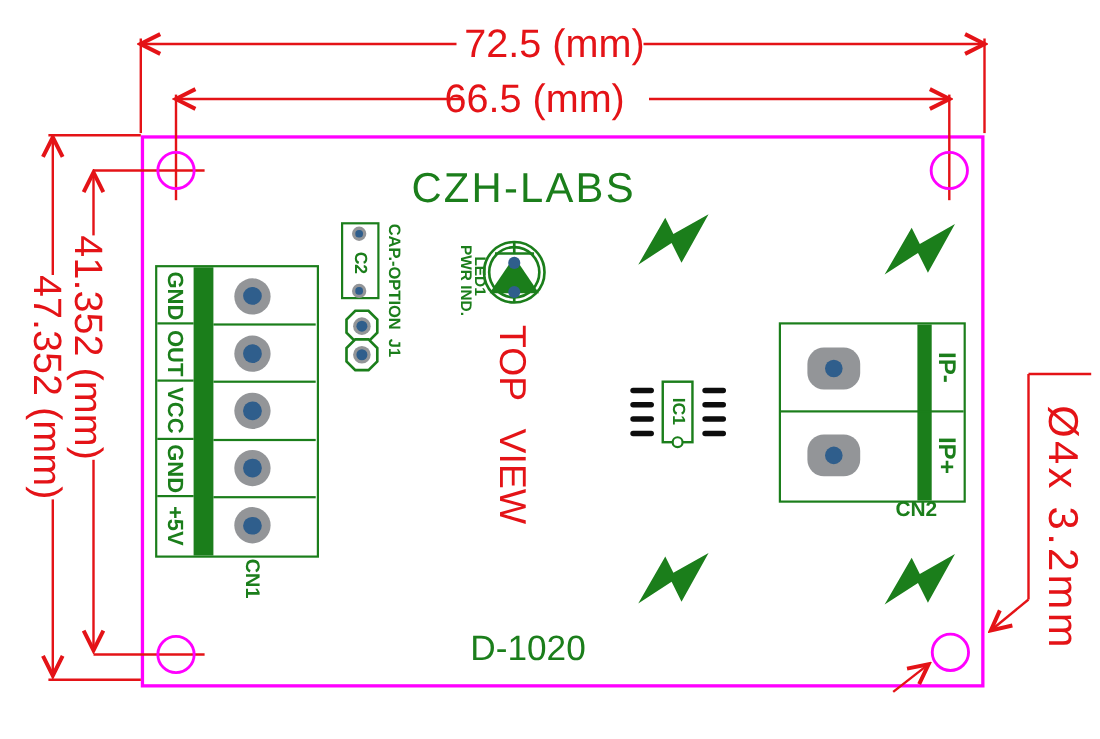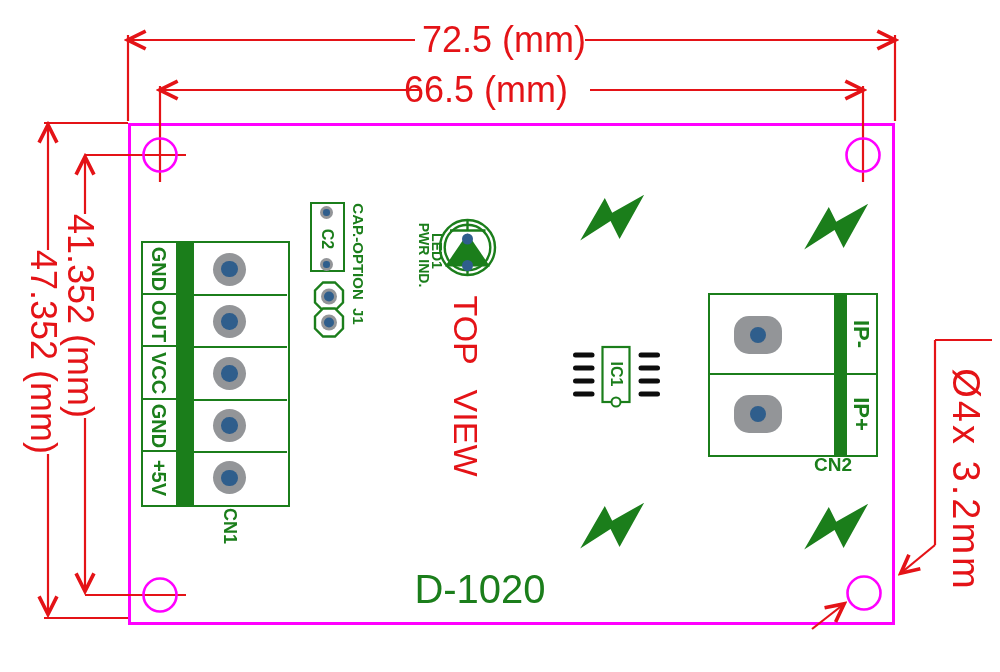--- a/index.html
+++ b/index.html
@@ -117,21 +117,22 @@
     <use href="#bolt" x="572" y="496" width="82" height="56"></use>
     <use href="#bolt" x="796" y="497" width="82" height="56"></use>
   </svg>
 
   <div class="ctr red dim" style="left:504px; top:40px;">72.5 (mm)</div>
   <div class="ctr red dim" style="left:486px; top:90px;">66.5 (mm)</div>
   <div class="rot red dim" style="left:80px; top:316px;">41.352 (mm)</div>
   <div class="rot red dim" style="left:43px; top:352px;">47.352 (mm)</div>
   <div class="rot red" style="left:966px; top:480px; font-size:38px; letter-spacing:3px;">Ø4x 3.2mm</div>
 
-  <div class="ctr grn" style="left:480px; top:589px; font-size:40px; display:flex; gap:20px;">
+  <div class="ctr grn" style="left:476px; top:172px; font-size:38px; letter-spacing:2px;">CZH-LABS</div>
+  <div class="ctr grn" style="left:480px; top:589px; font-size:32px; display:flex; gap:20px;">
     <span>D-1020</span>
   </div>
   <div class="rot red" style="left:466px; top:386px; font-size:34px; word-spacing:16px;">TOP VIEW</div>
 
   <div class="blk" style="left:141px; top:241px; width:149px; height:266px;">
     <div class="gbar" style="left:33px; top:0; width:18px; height:100%;"></div>
     <div class="cell" style="left:0; top:0;      width:33px; height:52.2px; border-bottom:2px solid #1b7e1b;">
         <span class="rot grn" style="left:16px; top:26px; font-size:20px; font-weight:700;">GND</span>
       </div>
     <div class="cell" style="left:0; top:52.2px; width:33px; height:52.2px; border-bottom:2px solid #1b7e1b;">

